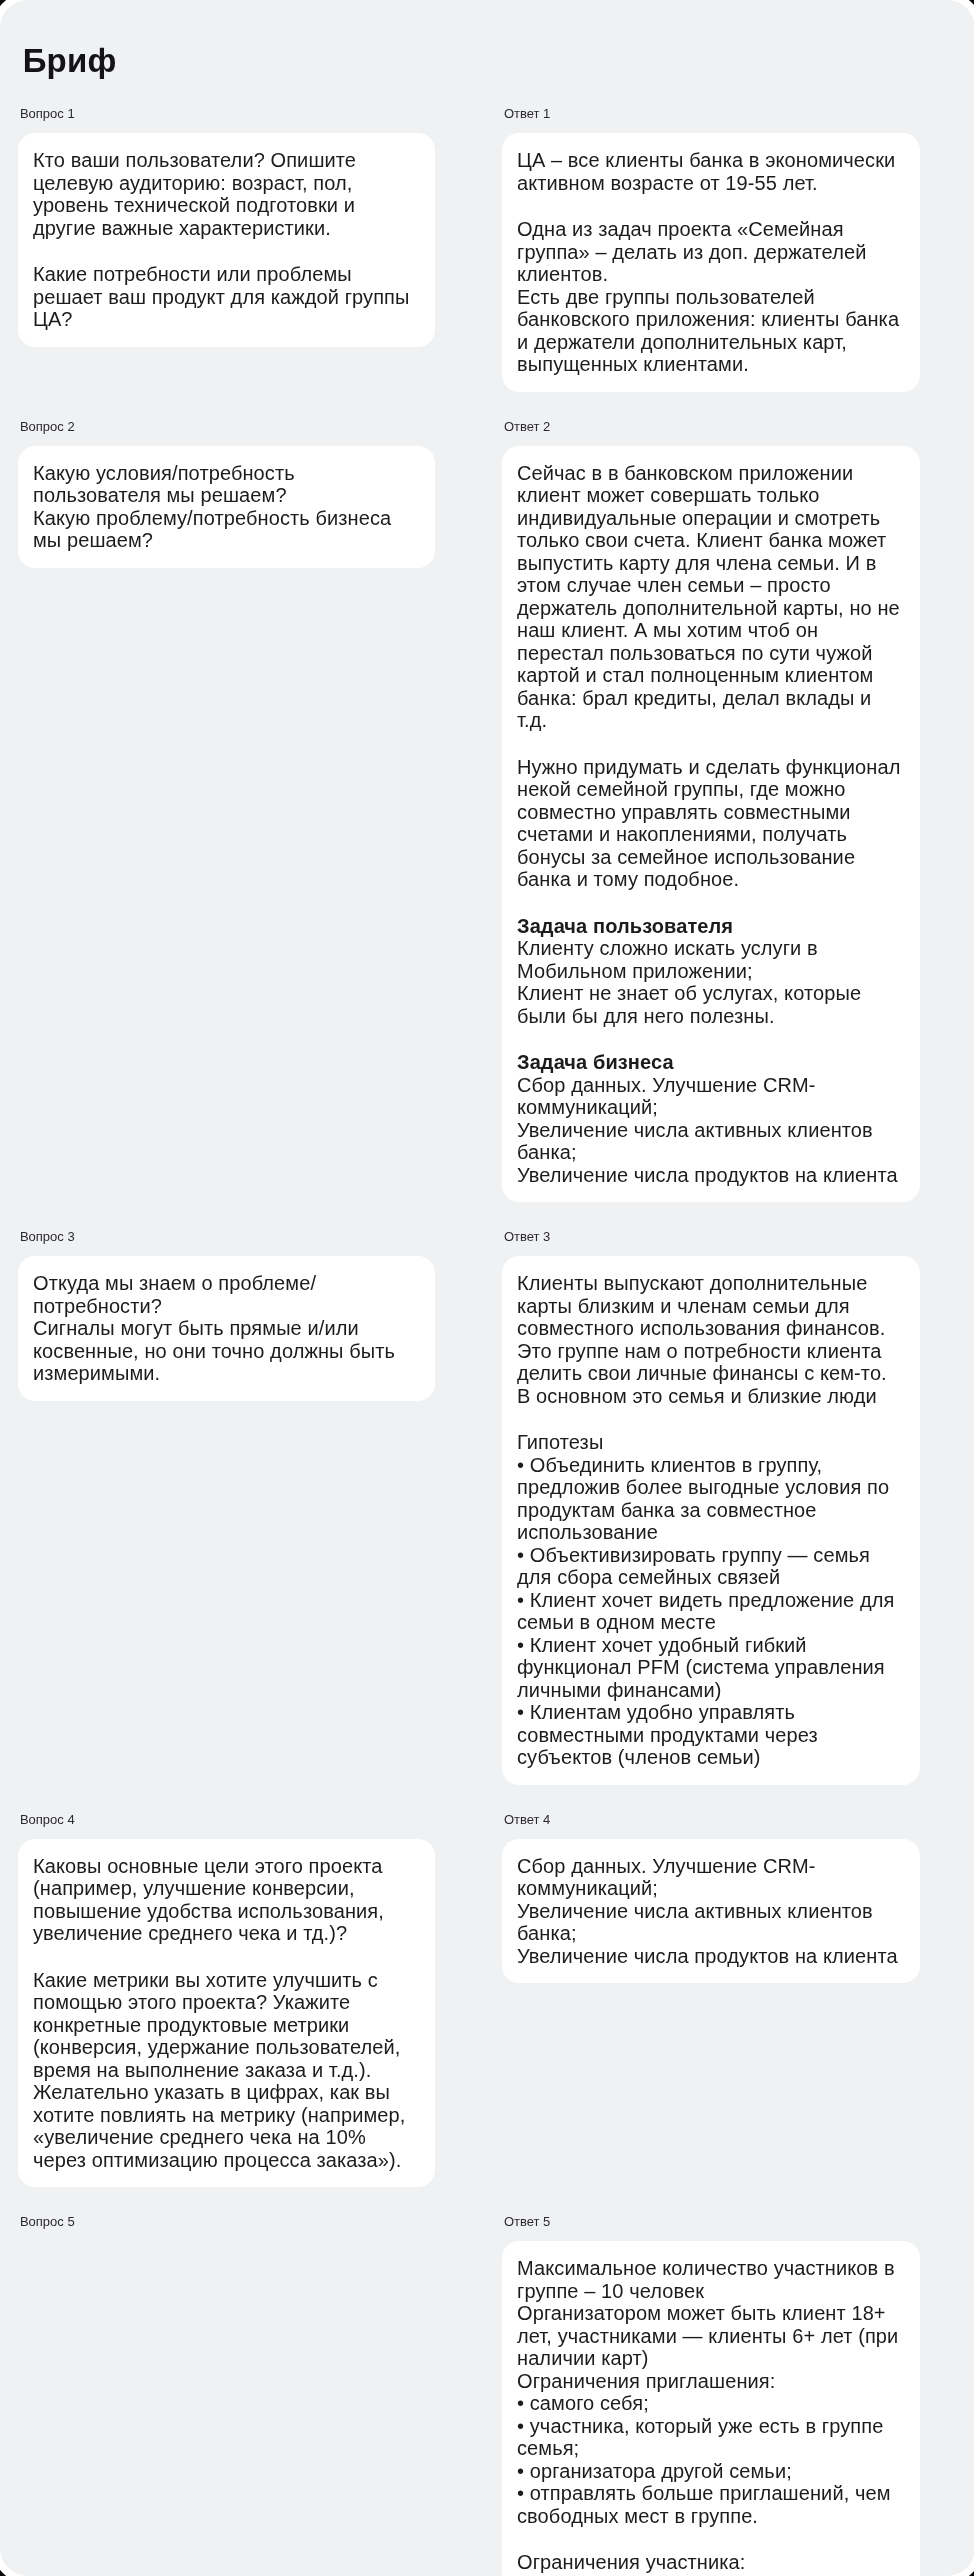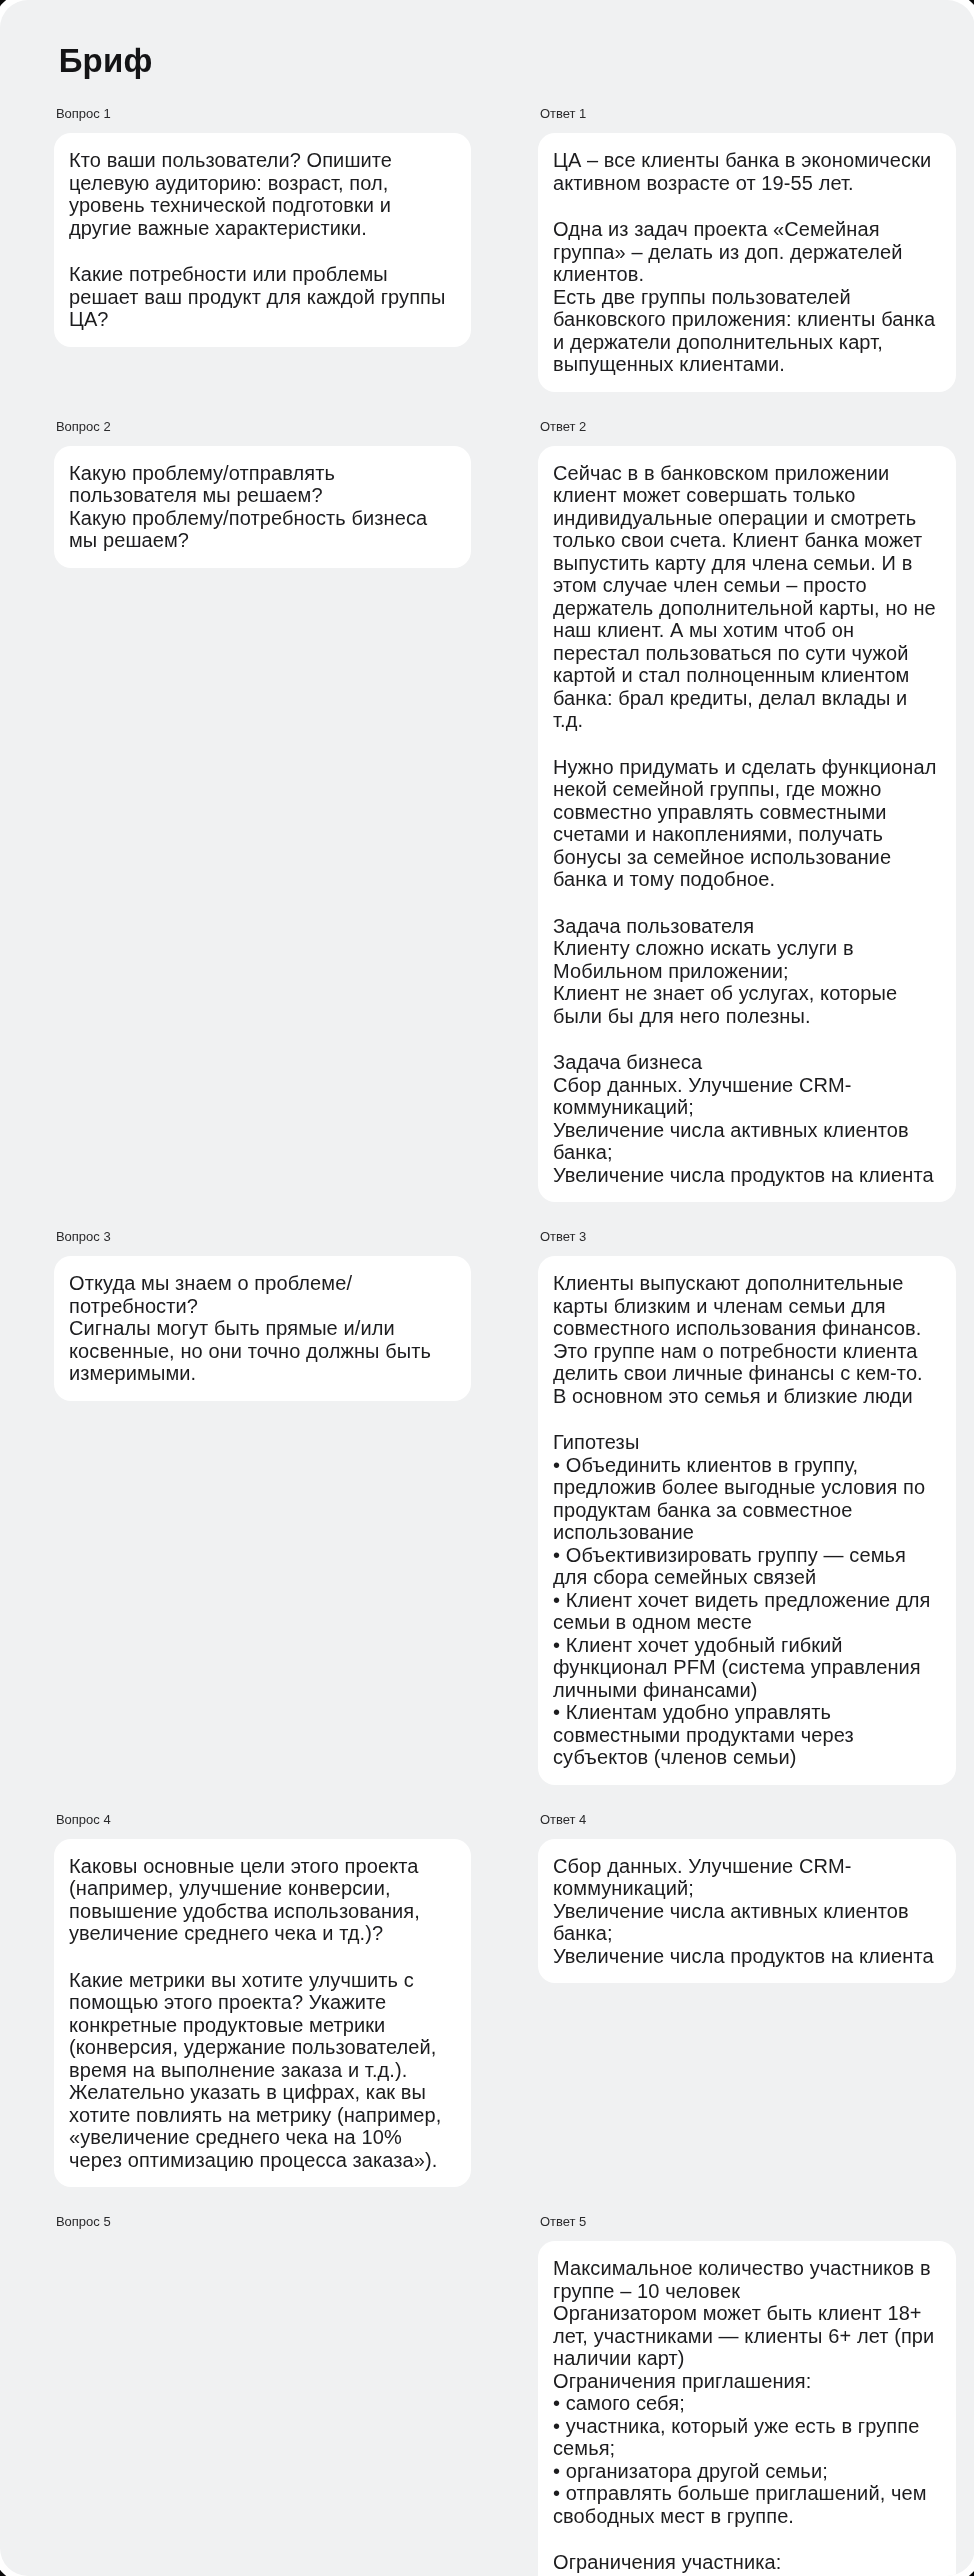--- a/index.html
+++ b/index.html
@@ -10,21 +10,21 @@
     font-family: "Liberation Sans", "DejaVu Sans", sans-serif;
     position: relative;
   }
   .page {
     position: absolute;
     inset: 0;
     background: #F0F1F2;
     border-radius: 28px;
     box-shadow: 0 0 0 7.5px #ffffff;
     box-sizing: border-box;
-    padding: 41px 35px 37px 54px;
+    padding: 41px 35px 37px 18px;
     overflow: hidden;
   }
   .page-title {
     font-size: 33px;
     line-height: 39px;
     font-weight: 700;
     color: #141416;
     margin: 0 0 0 4.7px;
     letter-spacing: 0.2px;
   }
@@ -47,21 +47,21 @@
     background: #ffffff;
     border-radius: 17px;
     padding: 16px 15px;
     font-size: 20px;
     line-height: 22.5px;
     color: #1C1C1E;
     letter-spacing: 0.1px;
   }
   .block { white-space: pre-line; }
   .block + .block { margin-top: 24px; }
-  .block.h { font-weight: 400; }
+  .block.h { font-weight: 700; }
   .block.h + .block.p { margin-top: 0; }
 </style>
 </head>
 <body>
 
 <div class="page">
   <h1 class="page-title">Бриф</h1>
 
   <div class="qa-row first">
     <div>
@@ -78,21 +78,21 @@
           <div class="block p">Одна из задач проекта «Семейная группа» – делать из доп. держателей клиентов.
 Есть две группы пользователей банковского приложения: клиенты банка и держатели дополнительных карт, выпущенных клиентами.</div>
         </div>
     </div>
   </div>
 
   <div class="qa-row">
     <div>
       <div class="cell-label">Вопрос 2</div>
       <div class="card">
-          <div class="block p">Какую проблему/отправлять пользователя мы решаем?
+          <div class="block p">Какую условия/потребность пользователя мы решаем?
 Какую проблему/потребность бизнеса мы решаем?</div>
         </div>
     </div>
     <div>
       <div class="cell-label">Ответ 2</div>
       <div class="card">
           <div class="block p">Сейчас в в банковском приложении клиент может совершать только индивидуальные операции и смотреть только свои счета. Клиент банка может выпустить карту для члена семьи. И в этом случае член семьи – просто держатель дополнительной карты, но не наш клиент. А мы хотим чтоб он перестал пользоваться по сути чужой картой и стал полноценным клиентом банка: брал кредиты, делал вклады и т.д.</div>
           <div class="block p">Нужно придумать и сделать функционал некой семейной группы, где можно совместно управлять совместными счетами и накоплениями, получать бонусы за семейное использование банка и тому подобное.</div>
           <div class="block h">Задача пользователя</div>
           <div class="block p">Клиенту сложно искать услуги в Мобильном приложении;

